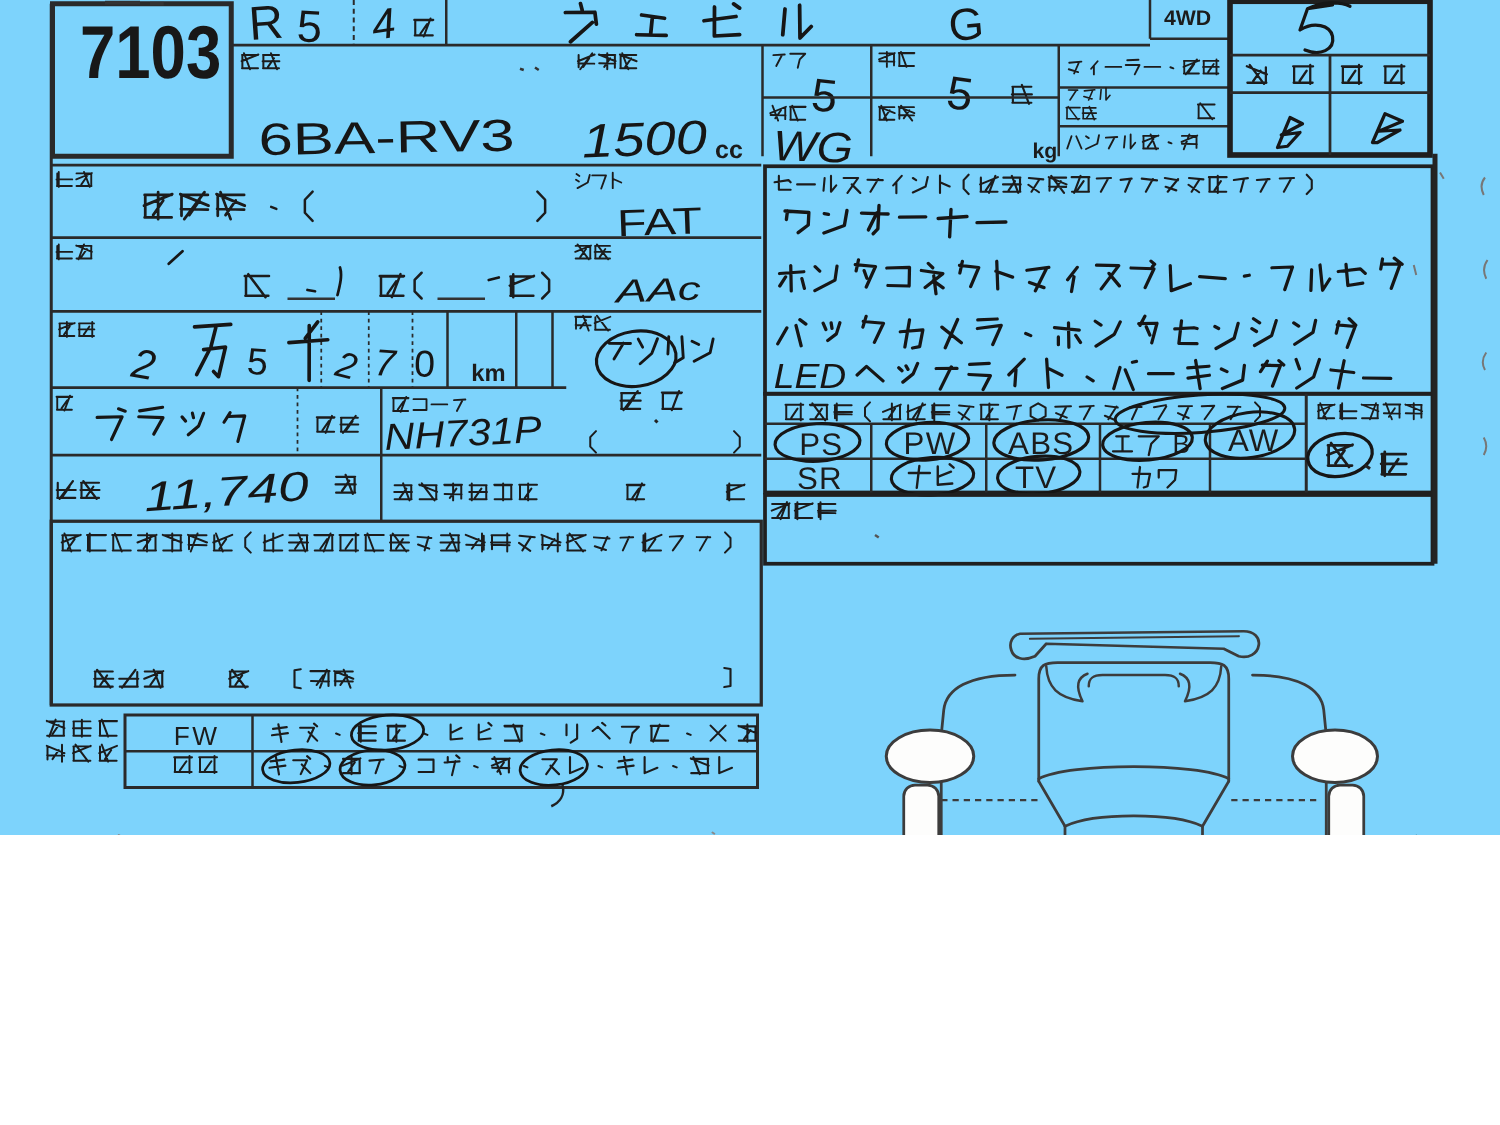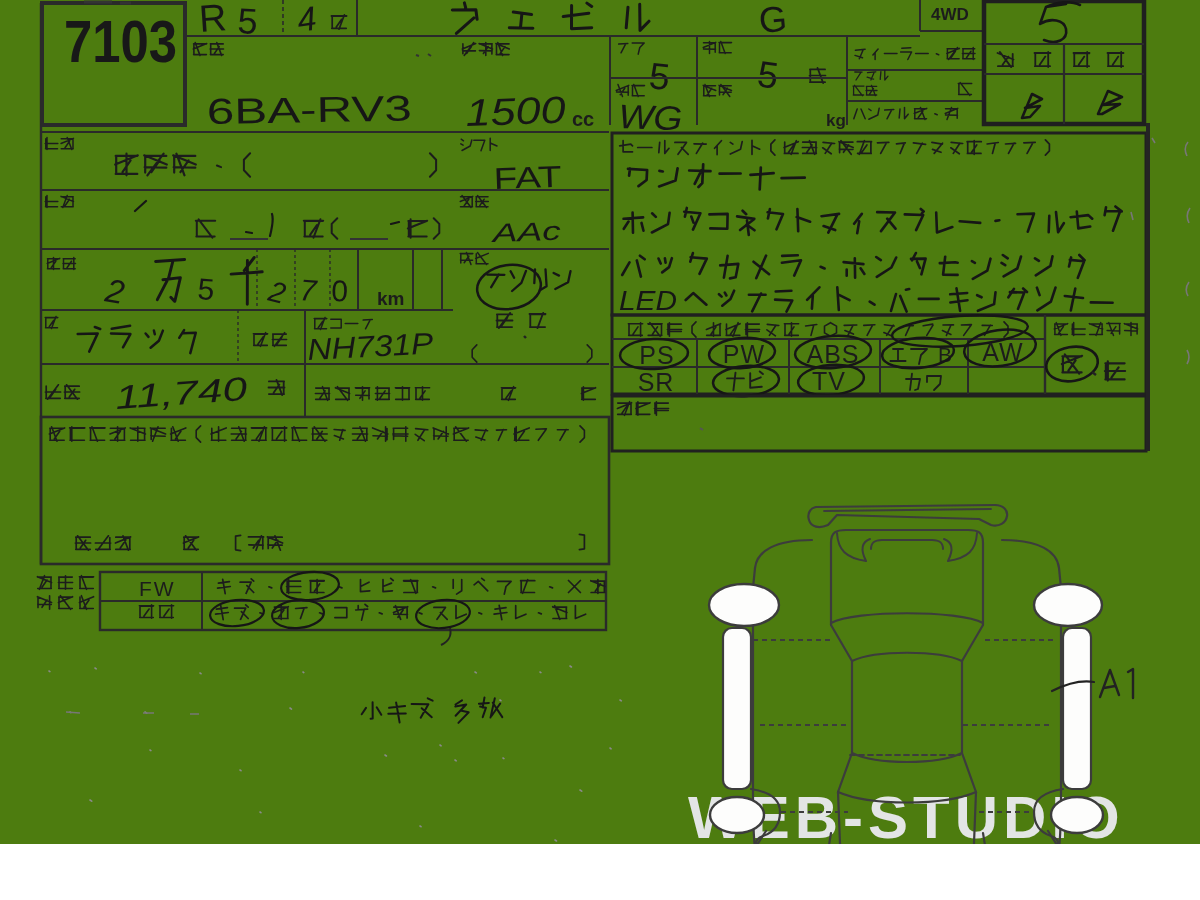--- a/index.html
+++ b/index.html
@@ -1,12 +1,12 @@
 <!DOCTYPE html>
-<html><head><meta charset="utf-8"><style>html,body{margin:0;padding:0;background:#ffffff;}.page{position:relative;width:1200px;height:844px;background:#4d7c0f;overflow:hidden;filter:blur(0.3px);}</style></head><body>
+<html><head><meta charset="utf-8"><style>html,body{margin:0;padding:0;background:#ffffff;}.page{position:relative;width:1200px;height:668px;background:#7dd3fc;overflow:hidden;filter:blur(0.3px);}</style></head><body>
 <div class="page">
 <svg width="1200" height="900" viewBox="0 0 1200 900">
 
 <path d="M41,3 L41,564" stroke="#2a2a2a" stroke-width="2.4" fill="none"></path>
 
 <rect x="42" y="3" width="143" height="122" fill="none" stroke="#2a2a2a" stroke-width="4"></rect>
 
 <path d="M84,2 L112,2" stroke="#333" stroke-width="3" fill="none"></path>
       <path d="M120,3 L131,3" stroke="#333" stroke-width="3" fill="none"></path>
 

